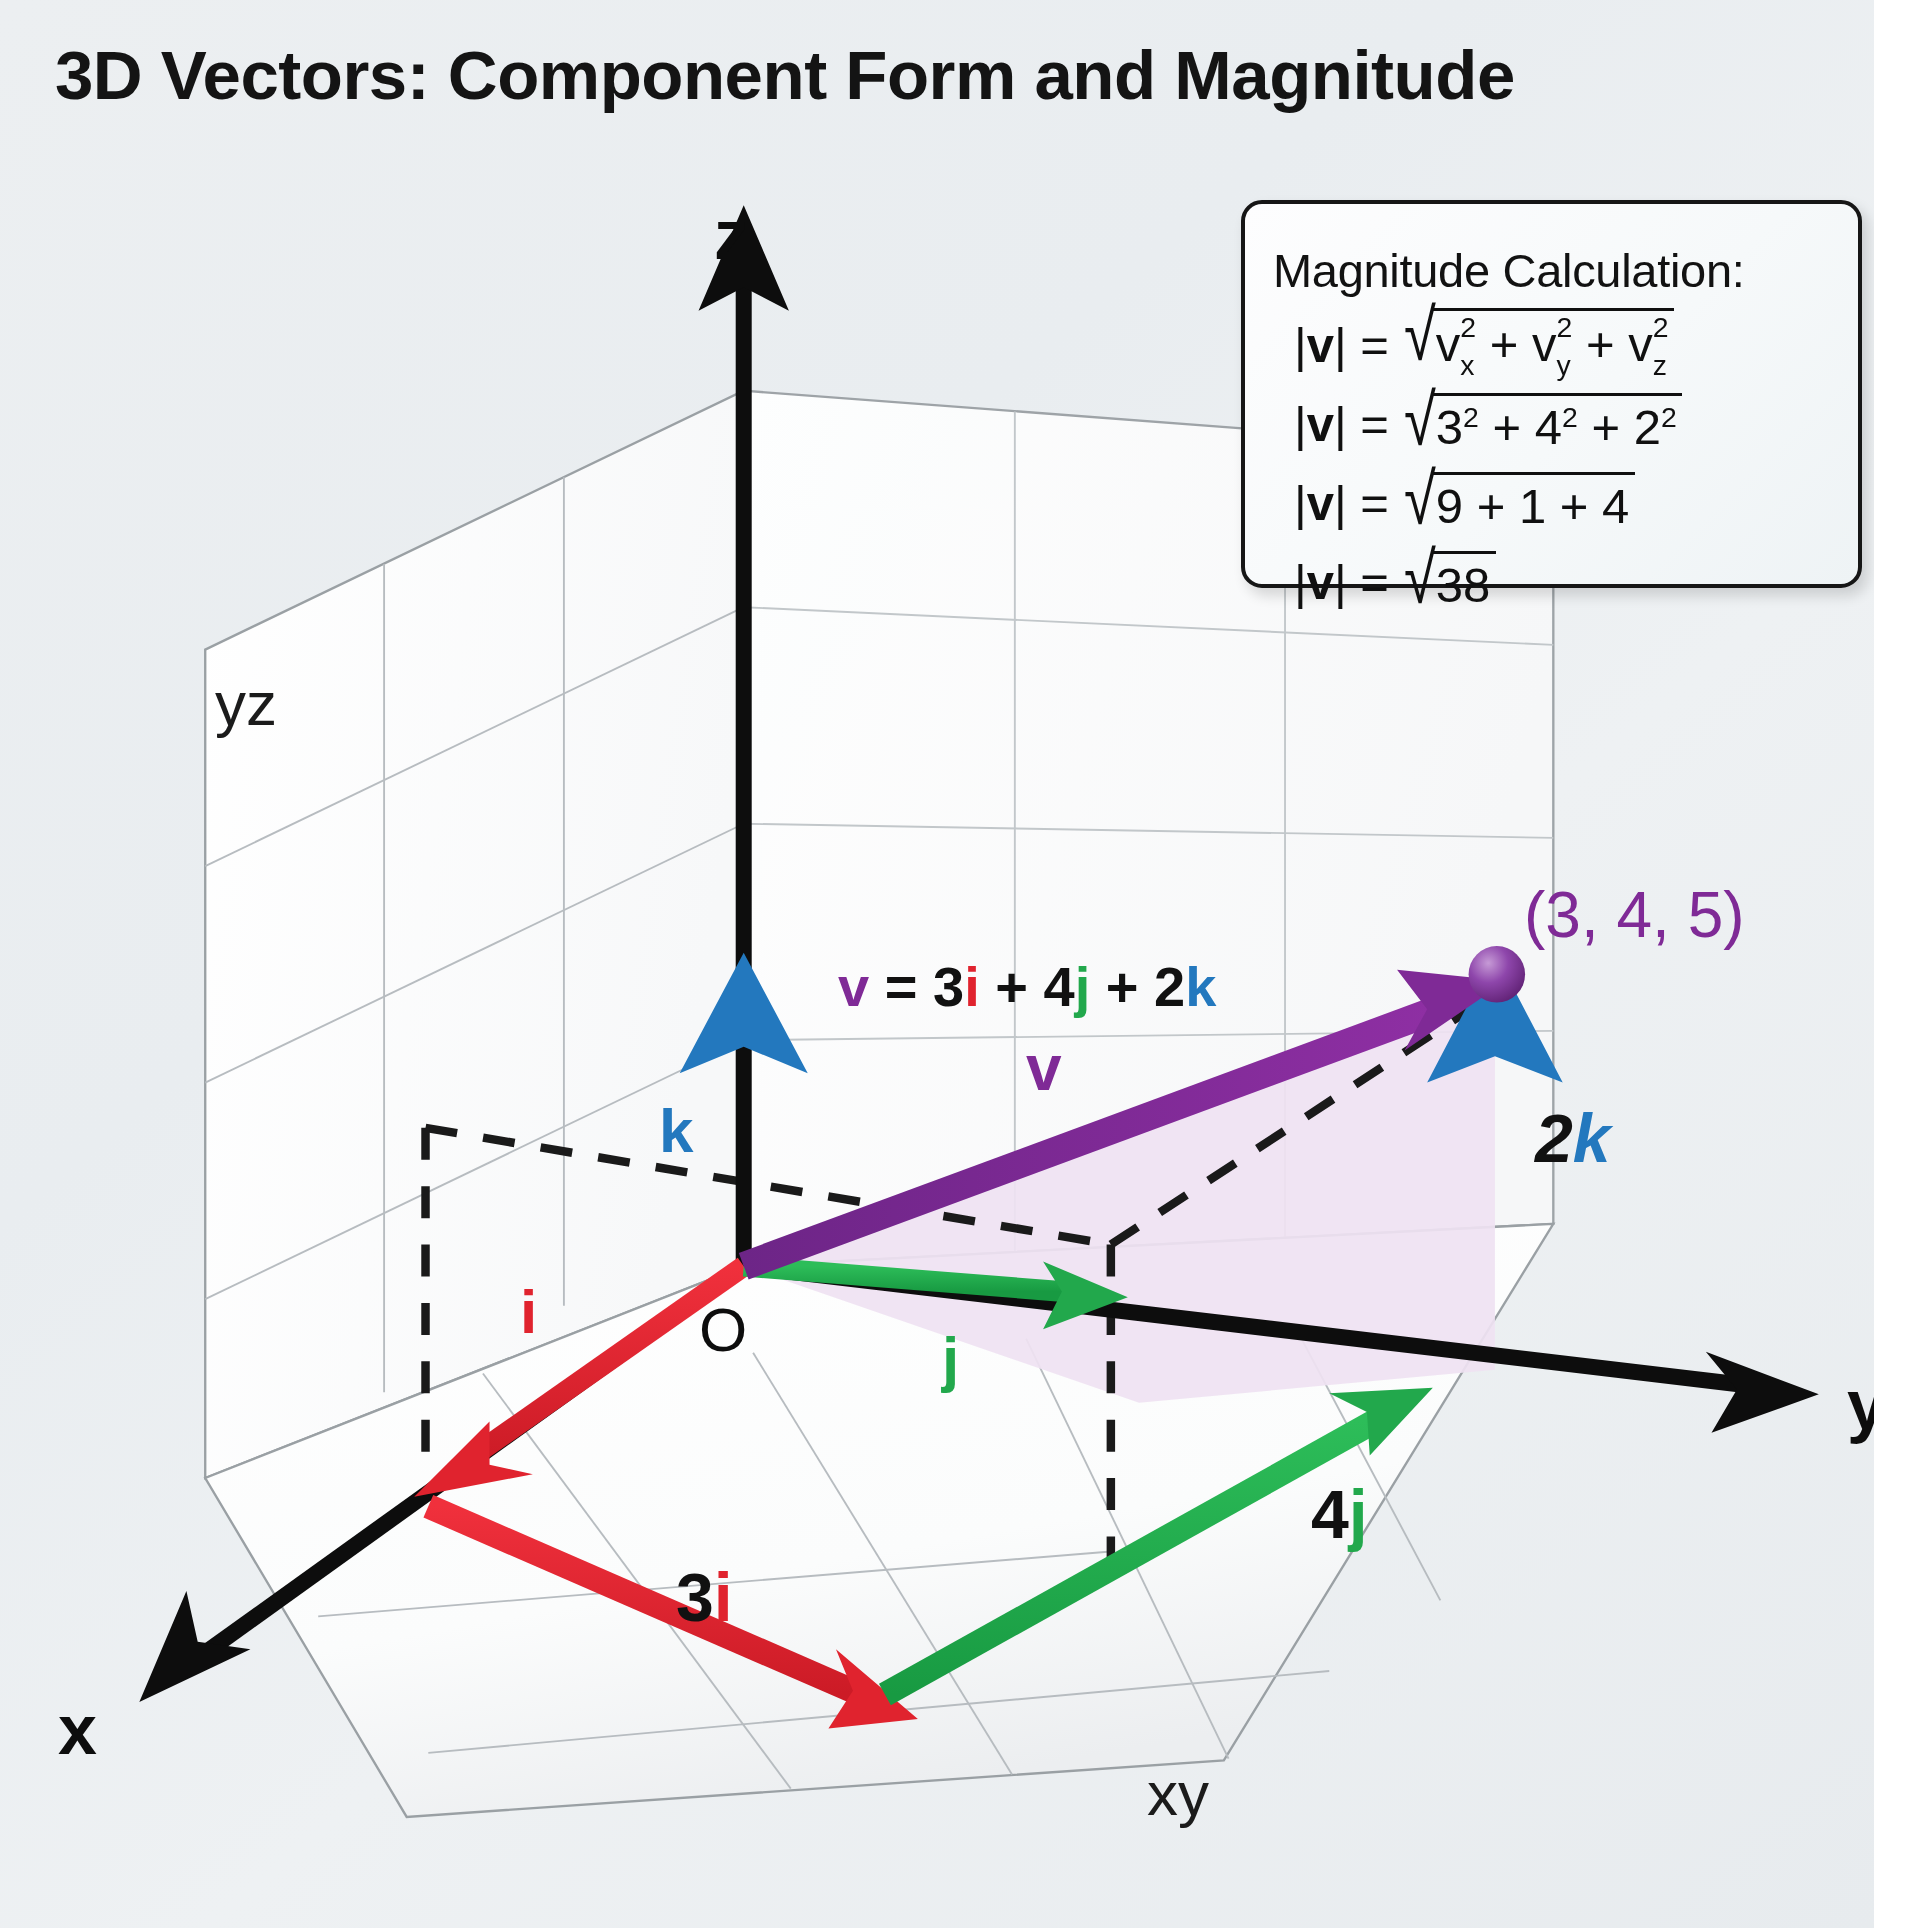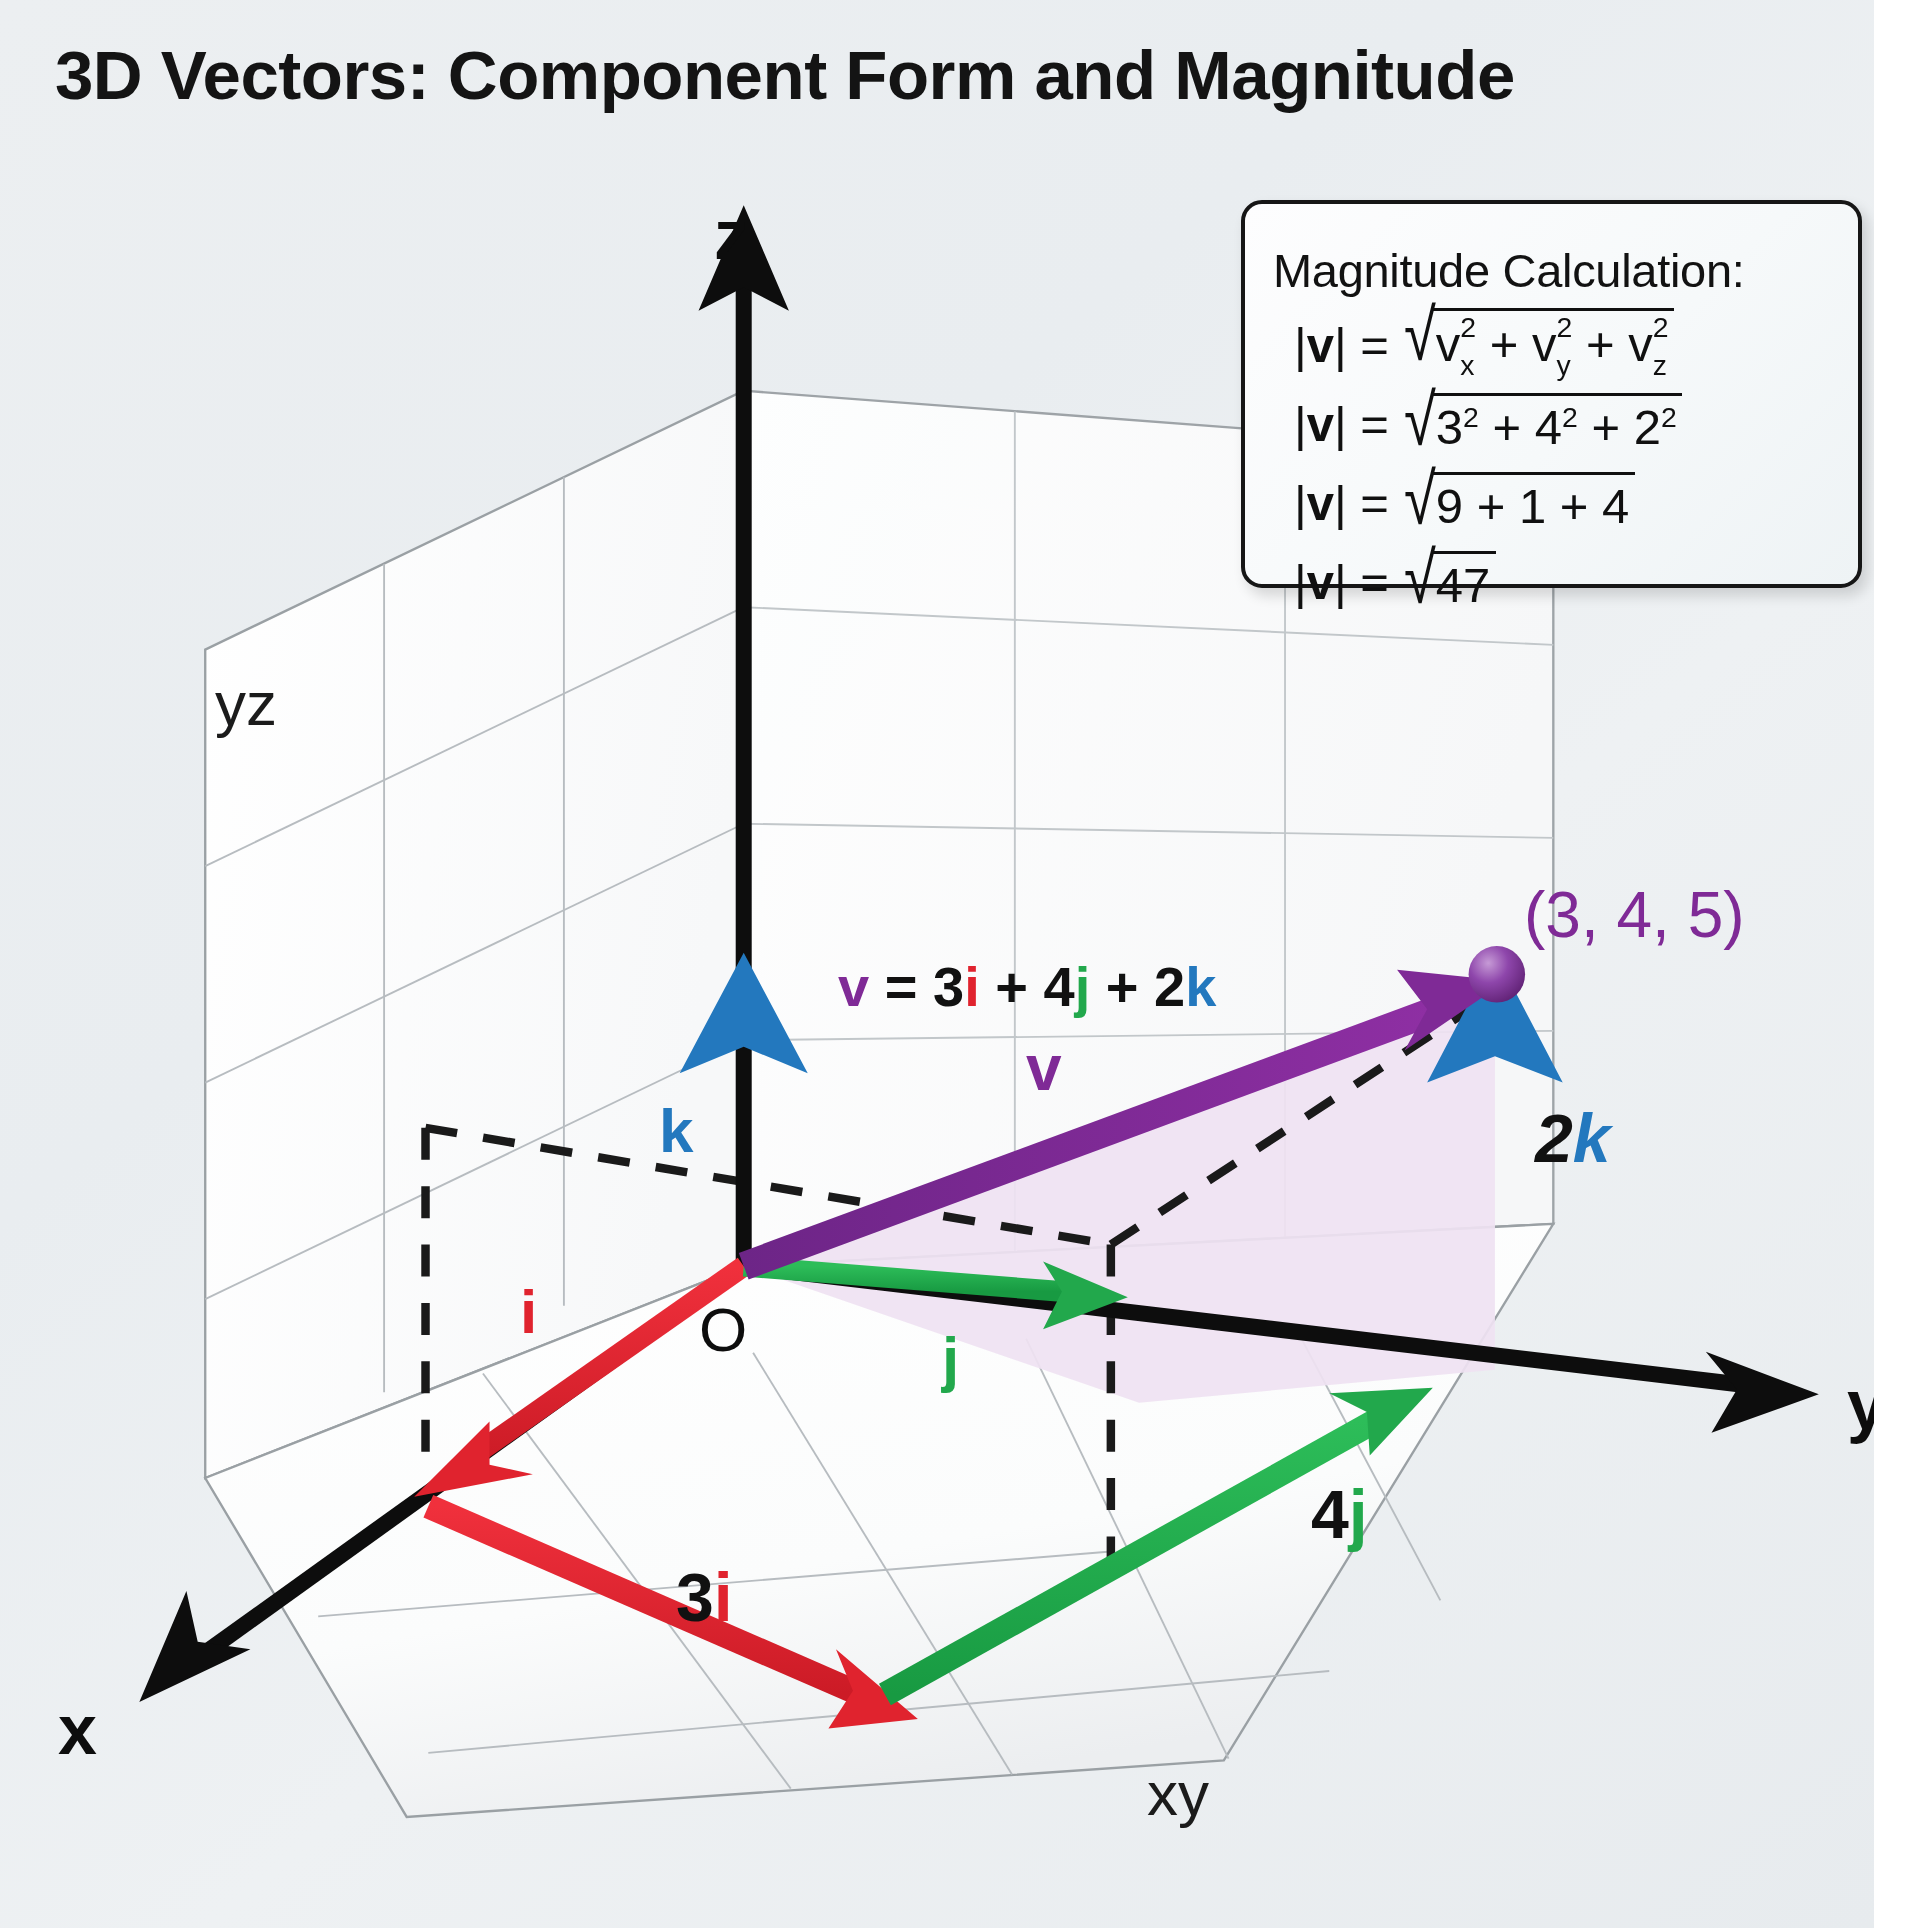--- a/index.html
+++ b/index.html
@@ -333,19 +333,19 @@
       <span class="radical">
         <span class="rsym">√</span>
         <span class="rbody"><span>9</span>&nbsp;<span>+</span>&nbsp;<span>1</span>&nbsp;<span>+</span>&nbsp;<span>4</span></span>
       </span>
     </div>
 
     <div class="mag-row">
       <span class="mag-lhs"><span>|</span><b>v</b><span>| =</span></span>
       <span class="radical">
         <span class="rsym">√</span>
-        <span class="rbody">47</span>
+        <span class="rbody">38</span>
       </span>
     </div>
   </div>
 
 </div>
 
 
 </body></html>

